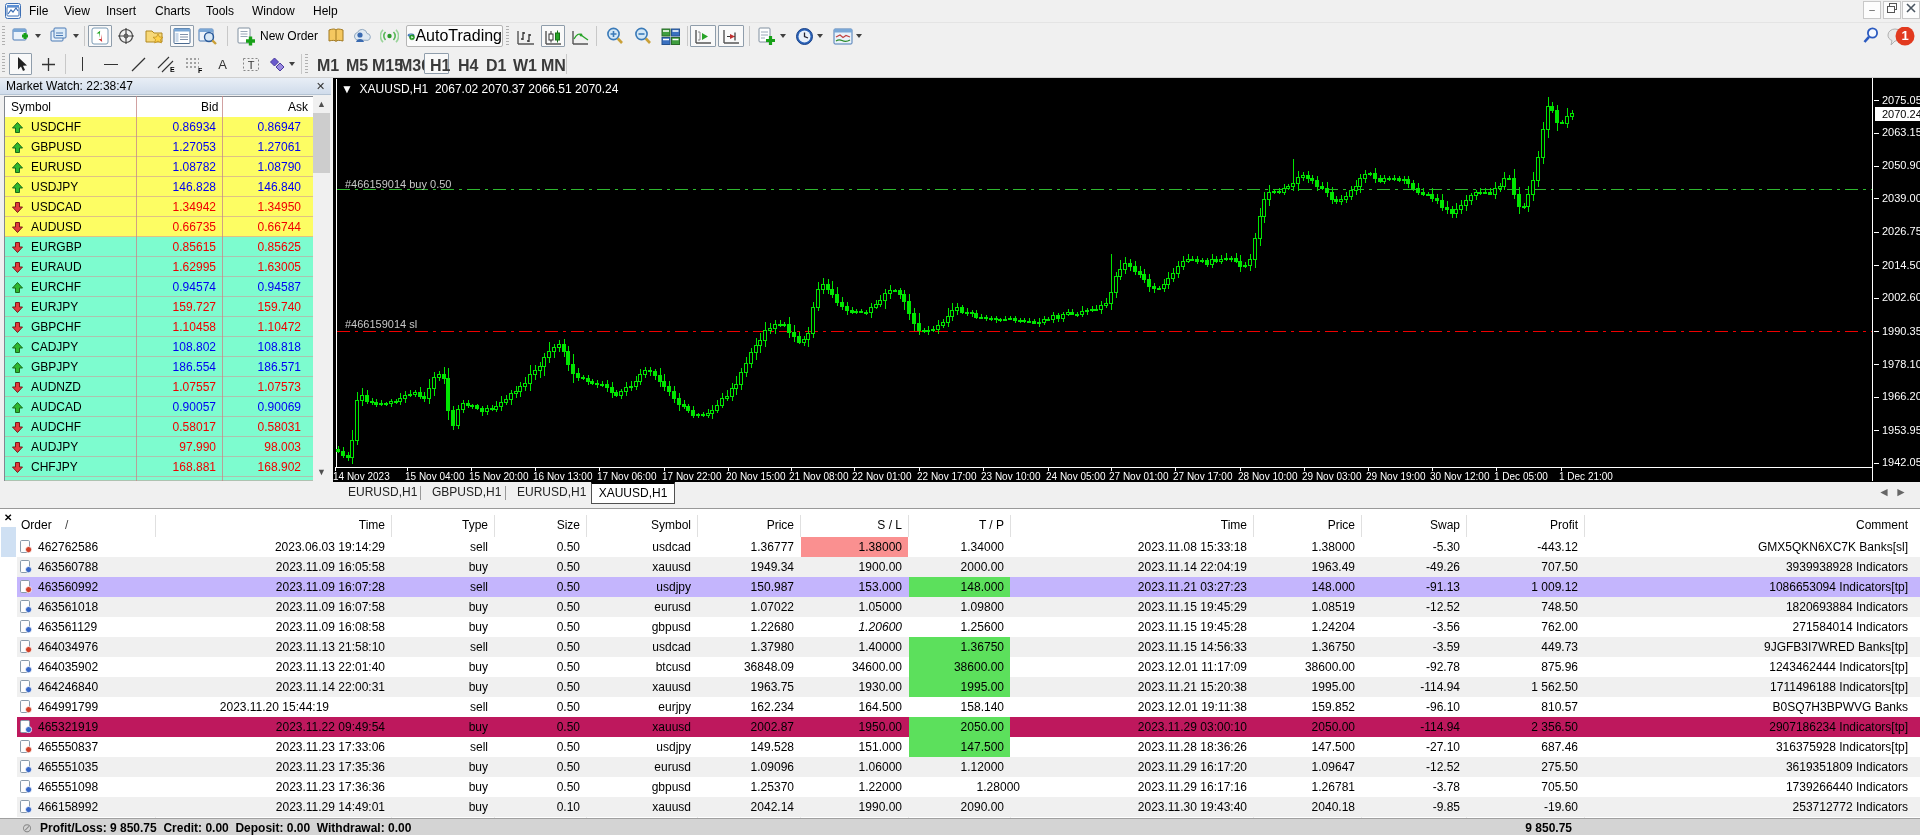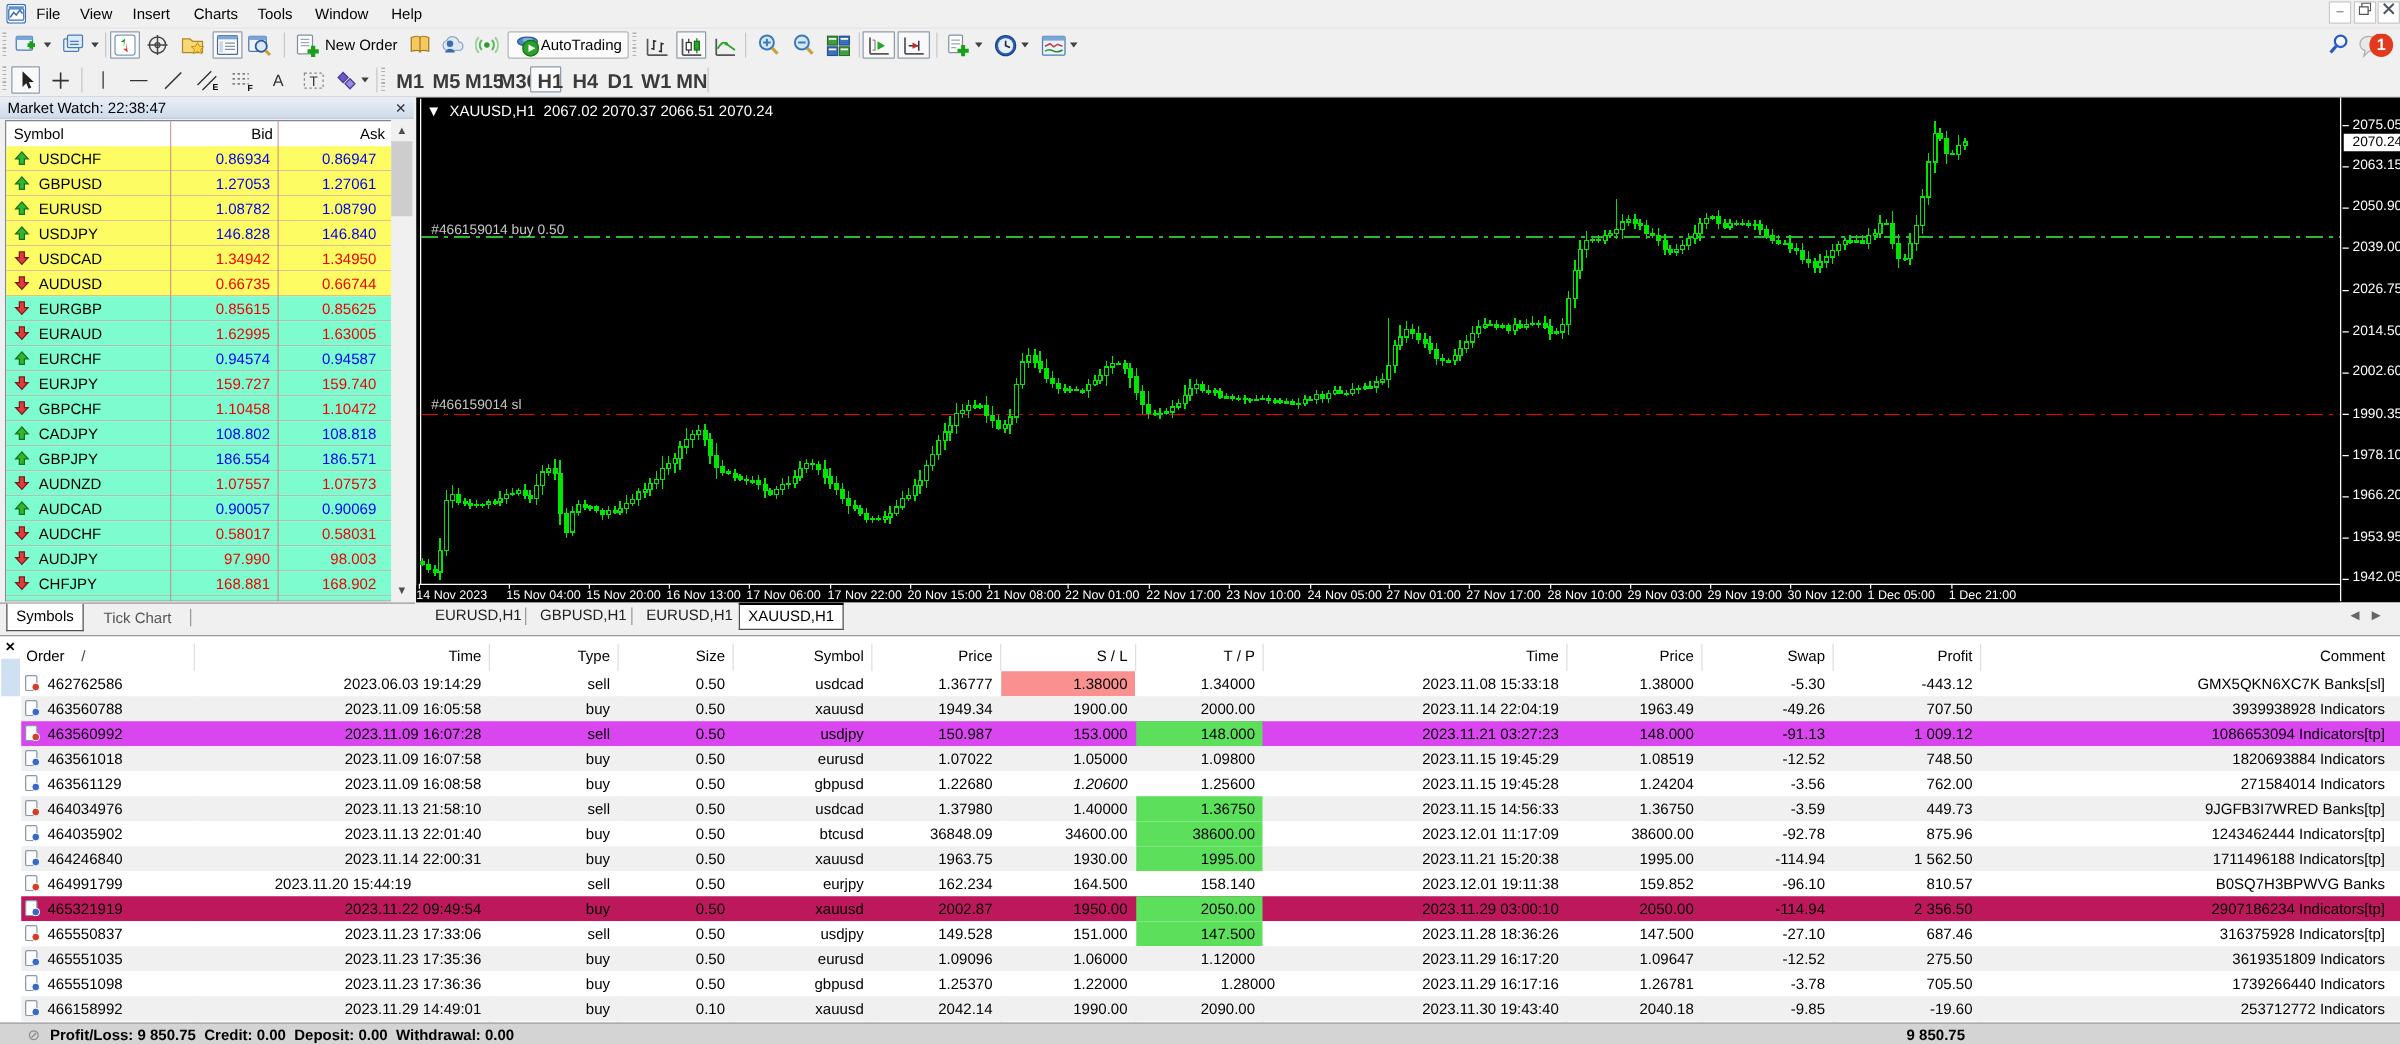--- a/index.html
+++ b/index.html
@@ -176,21 +176,21 @@
         <path d="M3 15.2 a8.8 8.8 0 0 1 0-12.4 M16 2.8 a8.8 8.8 0 0 1 0 12.4" stroke="#9ad49a" stroke-width="1.6" fill="none"></path>
       </svg>
     </div>
   <div class="tbtn" style="left:406px;width:97px;background:#fbfbfb;border:1px solid #b5b5b5;border-radius:2px">
       <svg width="21" height="19" viewBox="0 0 21 19">
         <ellipse cx="10" cy="6.2" rx="8" ry="3.6" fill="#4a86c8" stroke="#2a5a90"></ellipse>
         <ellipse cx="10" cy="5" rx="4" ry="1.8" fill="#7fb2e0"></ellipse>
         <circle cx="12.5" cy="11.5" r="6.3" fill="#27a427" stroke="#157015"></circle>
         <path d="M10.8 8.5 L16.3 11.5 L10.8 14.5 Z" fill="#fff"></path>
       </svg>
-      <span style="font-size:12px;margin-left:0">AutoTrading</span>
+      <span style="font-size:16px;margin-left:0">AutoTrading</span>
     </div>
   <div class="grip" style="left:506px"></div>
   <div class="tbtn" style="left:514px;width:24px">
       <svg width="19" height="19" viewBox="0 0 19 19">
         <path d="M1 17 L1 4 M1 17 L17 17" stroke="#555" stroke-width="1.4"></path>
         <path d="M6 13 L6 5 M4 12 L6 12 M6 6 L8 6" stroke="#333" stroke-width="1.3"></path>
         <path d="M12 15 L12 7 M10 14 L12 14 M12 8 L14 8" stroke="#333" stroke-width="1.3"></path>
       </svg>
     </div>
   <div class="tbtn pressed" style="left:541px;width:24px">
@@ -506,25 +506,20 @@
       <span class="mwbid vd">168.881</span>
       <span class="mwask vd">168.902</span>
     </div>
     <div class="mwrow rc" style="top:399px;height:4px;overflow:hidden">
       <span class="mwar"></span>
     </div>
   <div id="mwsb">
     <div class="sbbtn" style="top:0">▲</div>
     <div class="sbbtn" style="top:368px">▼</div>
     <div style="position:absolute;left:0;top:17px;width:17px;height:60px;background:#cdcdcd"></div>
-  </div>
-  <div id="mwtabs">
-    <div class="mwtab1">Symbols</div>
-    <div class="mwtab2">Tick Chart</div>
-    <div style="position:absolute;left:152px;top:4px;width:1px;height:14px;background:#999"></div>
   </div>
 </div>
 
 <div id="chart">
   <div id="plot"></div>
   <svg class="abs" style="left:0;top:0" width="1587" height="404" viewBox="0 0 1587 404">
     <g transform="translate(-333,-78)">
       <line x1="337" y1="189.5" x2="1872" y2="189.5" stroke="#2eb82e" stroke-width="1" stroke-dasharray="13 5 3 5" shape-rendering="crispEdges"></line>
       <line x1="337" y1="331.5" x2="1872" y2="331.5" stroke="#ee0000" stroke-width="1" stroke-dasharray="13 5 3 5" shape-rendering="crispEdges"></line>
       <g shape-rendering="crispEdges">
@@ -1208,21 +1203,21 @@
       <span class="tcr" style="right:1229px">xauusd</span>
       <span class="tcr" style="right:1126px">1949.34</span>
       <span class="tcr cell" style="left:784px;width:107px;">1900.00</span>
       <span class="tcr cell" style="left:892px;width:101px;">2000.00</span>
       <span class="tcr" style="right:673px">2023.11.14 22:04:19</span>
       <span class="tcr" style="right:565px">1963.49</span>
       <span class="tcr" style="right:460px">-49.26</span>
       <span class="tcr" style="right:342px">707.50</span>
       <span class="tcr" style="right:12px">3939938928 Indicators</span>
     </div>
-    <div class="trow" style="top:68px;background:#d946ef">
+    <div class="trow" style="top:68px;background:#c4b5fd">
       <span class="tic"><svg width="12" height="13" viewBox="0 0 12 13">
           <rect x="0.5" y="0.5" width="9" height="12" rx="1.2" fill="#fdfdfd" stroke="#8899aa"></rect>
           <circle cx="8.6" cy="9.6" r="3.1" fill="#d04028" stroke="#fff" stroke-width="0.8"></circle>
         </svg></span>
       <span class="tc" style="left:21px">463560992</span>
       <span class="tcr" style="right:1535px">2023.11.09 16:07:28</span>
       <span class="tcr" style="right:1432px">sell</span>
       <span class="tcr" style="right:1340px">0.50</span>
       <span class="tcr" style="right:1229px">usdjpy</span>
       <span class="tcr" style="right:1126px">150.987</span>

